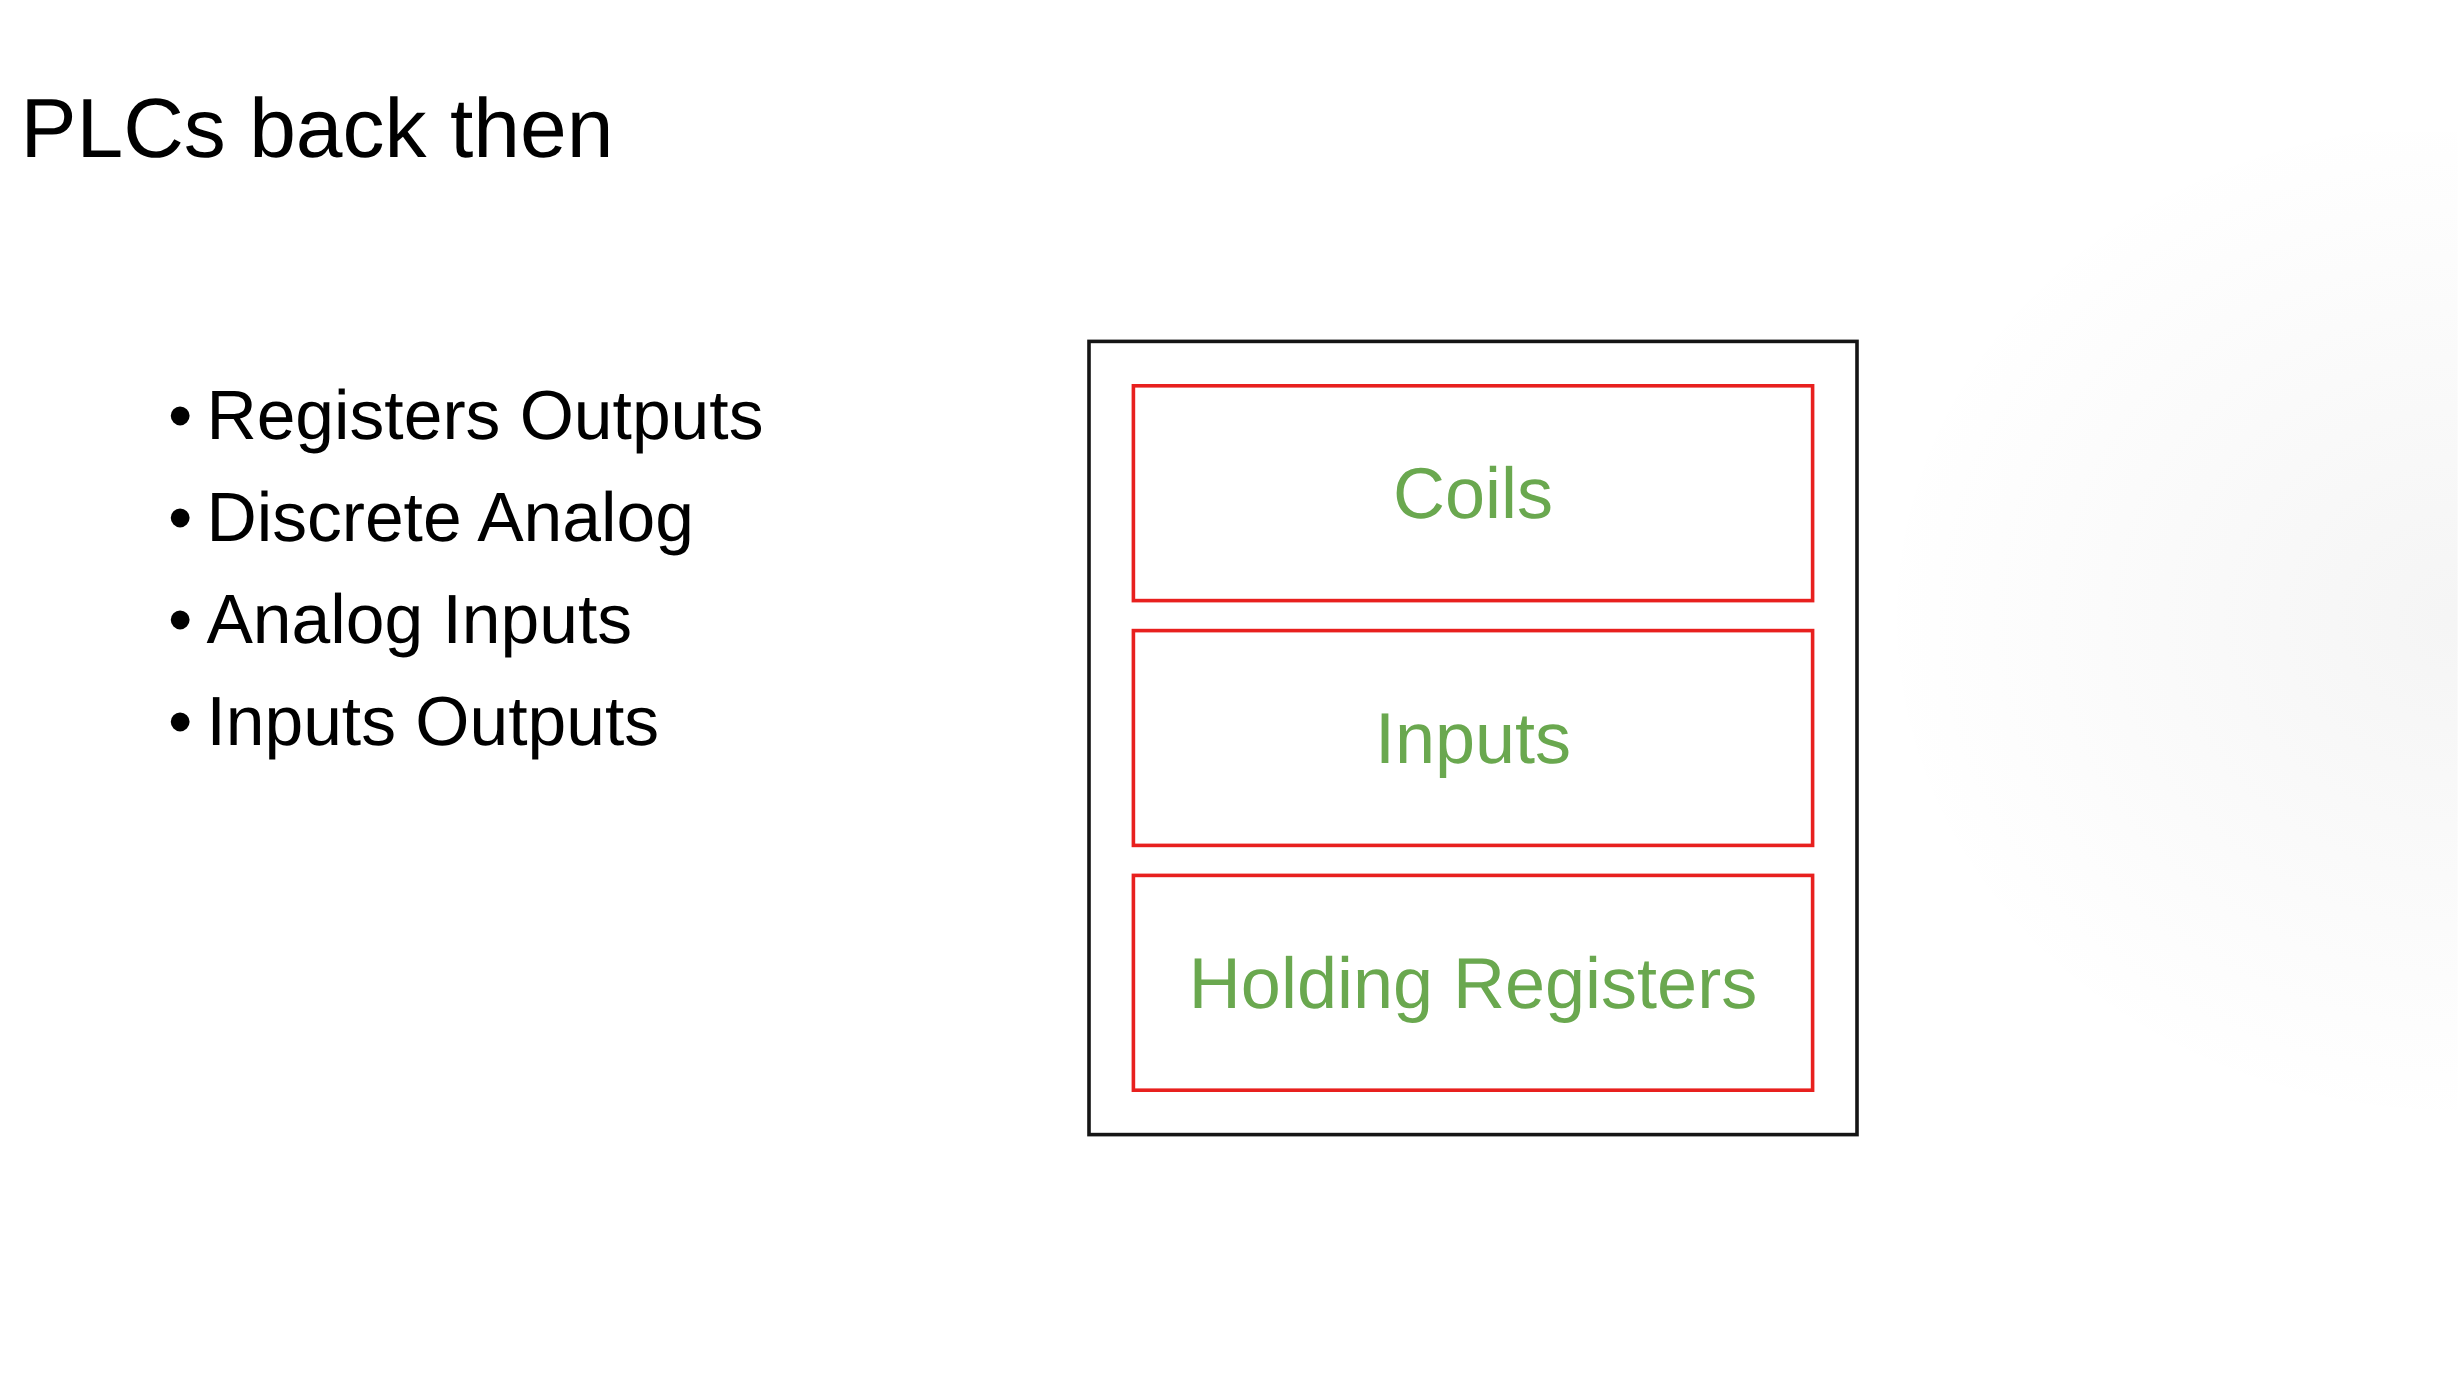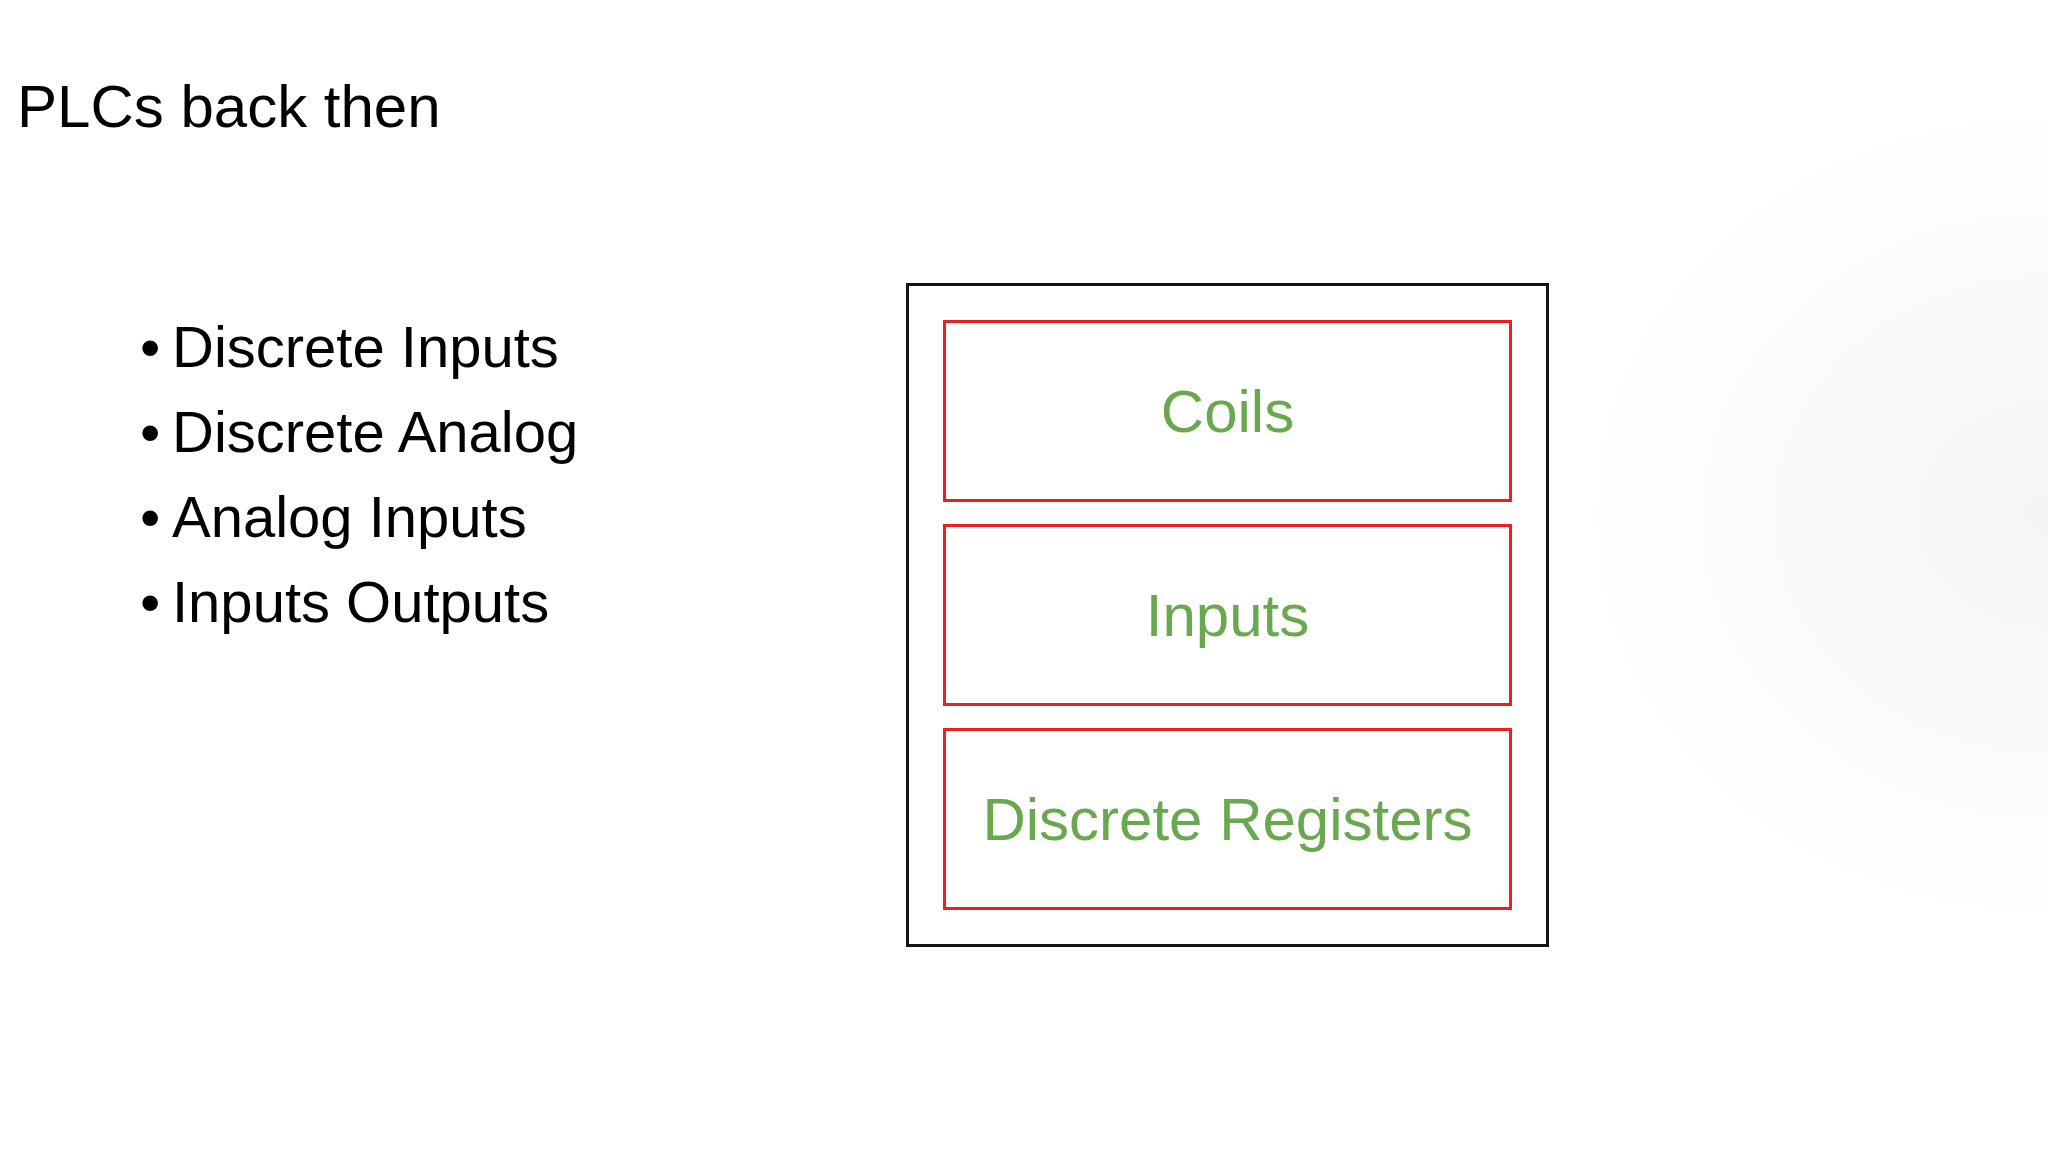--- a/index.html
+++ b/index.html
@@ -30,21 +30,21 @@
     background: radial-gradient(ellipse 115% 62% at 100% 46%,
                 rgba(70, 70, 70, 0.055),
                 rgba(70, 70, 70, 0.0) 78%);
     pointer-events: none;
   }
   .title {
     position: absolute;
     left: 17px;
     top: 53px;
     margin: 0;
-    font-size: 60px;
+    font-size: 70px;
     line-height: 108px;
     font-weight: normal;
     letter-spacing: 0;
     white-space: nowrap;
   }
   .bullets {
     position: absolute;
     left: 140px;
     top: 304px;
     margin: 0;
@@ -93,21 +93,21 @@
 
 <div class="slide">
 
   <div class="shade"></div>
 
   <h1 class="title">PLCs back then</h1>
 
   <ul class="bullets">
     <li>
       <span class="bullet-marker">•</span>
-      <span class="bullet-text">Discrete Inputs</span>
+      <span class="bullet-text">Registers Outputs</span>
     </li>
     <li>
       <span class="bullet-marker">•</span>
       <span class="bullet-text">Discrete Analog</span>
     </li>
     <li>
       <span class="bullet-marker">•</span>
       <span class="bullet-text">Analog Inputs</span>
     </li>
     <li>
@@ -117,17 +117,17 @@
   </ul>
 
   <div class="diagram">
     <div class="regbox">
       <span>Coils</span>
     </div>
     <div class="regbox">
       <span>Inputs</span>
     </div>
     <div class="regbox">
-      <span>Discrete Registers</span>
+      <span>Holding Registers</span>
     </div>
   </div>
 
 </div>
 
 </body></html>

